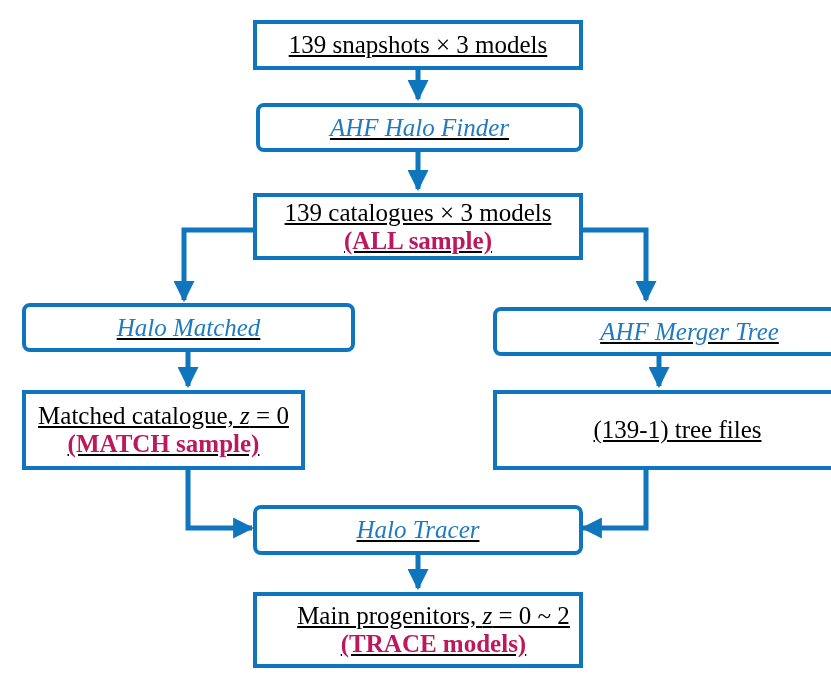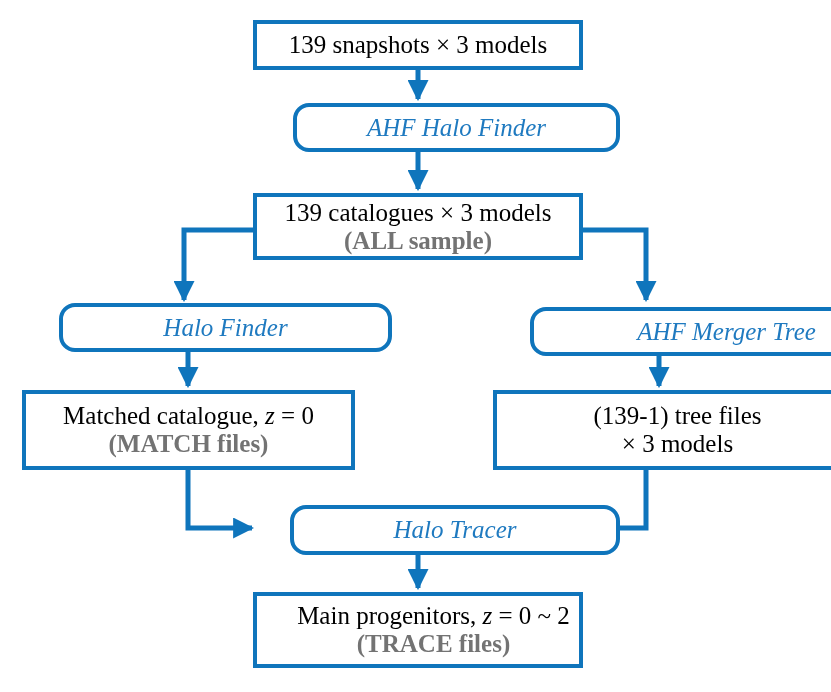--- a/index.html
+++ b/index.html
@@ -27,32 +27,32 @@
     position: absolute;
     box-sizing: border-box;
     border: 4px solid #0f75bc;
     background: #ffffff;
     display: flex;
     flex-direction: column;
     align-items: center;
     justify-content: center;
     text-align: center;
     line-height: 1.12;
+    text-decoration: underline;
   }
   .node.rounded {
-    border-radius: 16px;
-    margin-left: 37px;
+    border-radius: 8px;
   }
   .line1 {
     color: #000000;
     font-size: 25px;
     white-space: nowrap;
   }
   .line2 {
-    color: #737373;
+    color: #be185d;
     font-weight: bold;
     font-size: 25px;
     white-space: nowrap;
   }
   .proc-label {
     color: #1f7ac0;
     font-style: italic;
     font-size: 25px;
     white-space: nowrap;
   }
@@ -98,43 +98,42 @@
   <div class="node rounded" style="left:256px; top:103px; width:327px; height:49px;">
     <div class="proc-label">AHF Halo Finder</div>
   </div>
 
   <div class="node" style="left:253px; top:193px; width:330px; height:67px;">
     <div class="line1">139 catalogues × 3 models</div>
     <div class="line2">(ALL sample)</div>
   </div>
 
   <div class="node rounded" style="left:22px; top:303px; width:333px; height:49px;">
-    <div class="proc-label">Halo Finder</div>
+    <div class="proc-label">Halo Matched</div>
   </div>
 
   <div class="node rounded" style="left:493px; top:307px; width:393px; height:49px;">
     <div class="proc-label">AHF Merger Tree</div>
   </div>
 
-  <div class="node" style="left:22px; top:390px; width:333px; height:80px;">
+  <div class="node" style="left:22px; top:390px; width:283px; height:80px;">
     <div class="line1">
       <span>Matched catalogue, </span><span class="mvar">z</span><span> = 0</span>
     </div>
-    <div class="line2">(MATCH files)</div>
+    <div class="line2">(MATCH sample)</div>
   </div>
 
   <div class="node" style="left:493px; top:390px; width:369px; height:80px;">
     <div class="line1">(139-1) tree files</div>
-    <div class="line1">× 3 models</div>
   </div>
 
   <div class="node rounded" style="left:253px; top:505px; width:330px; height:50px;">
     <div class="proc-label">Halo Tracer</div>
   </div>
 
   <div class="node" style="left:253px; top:592px; width:330px; height:76px;padding-left:31px;">
     <div class="line1">
       <span>Main progenitors, </span><span class="mvar">z</span><span> = 0 ~ 2</span>
     </div>
-    <div class="line2">(TRACE files)</div>
+    <div class="line2">(TRACE models)</div>
   </div>
 
 </div>
 
 </body></html>

